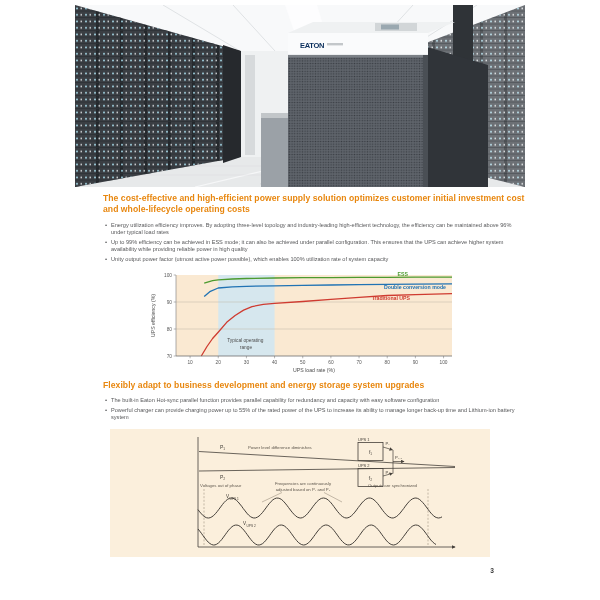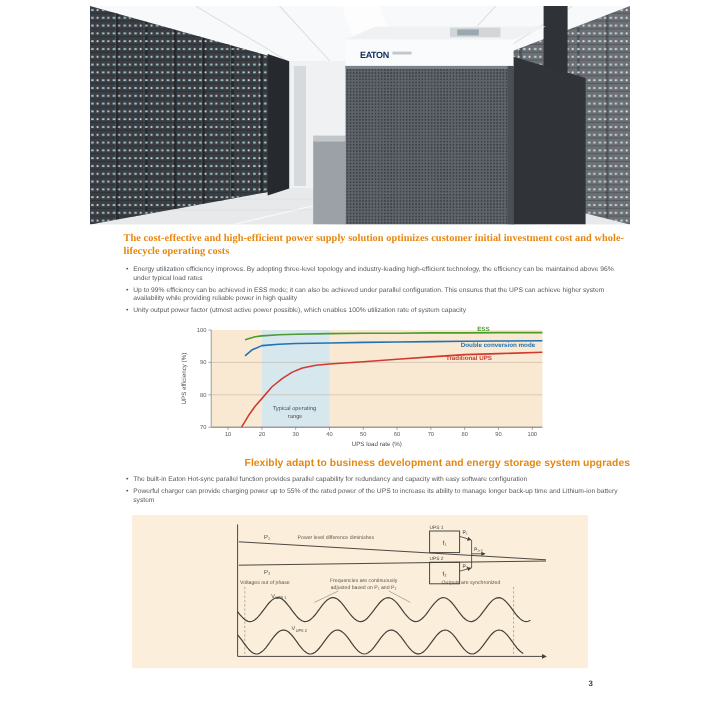--- a/index.html
+++ b/index.html
@@ -8,22 +8,22 @@
     font-family:"Liberation Sans", sans-serif;color:#58595B;
   }
   .abs{position:absolute;}
   
   #photo{left:75px;top:5px;width:450px;height:182px;}
   
   .sec-heading{
     left:103px;width:422px;font-size:8.6px;line-height:11px;font-weight:bold;
     color:#E8870F;letter-spacing:0.05px;
   }
-  #heading1{top:193px;font-family:Liberation Serif, serif;}
-  #heading2{top:380px;text-align:right;}
+  #heading1{top:193px;}
+  #heading2{top:380px;}
   
   .bullets{left:104px;width:412px;list-style:none;margin:0;padding:0;}
   #bullets1{top:222px;}
   #bullets2{top:397px;}
   .bullets li{
     position:relative;font-size:5.6px;line-height:7.3px;color:#58595B;
     padding-left:7px;margin-bottom:2.6px;
   }
   .bullets li::before{
     content:"\2022";position:absolute;left:1px;top:0;color:#58595B;font-size:6px;

